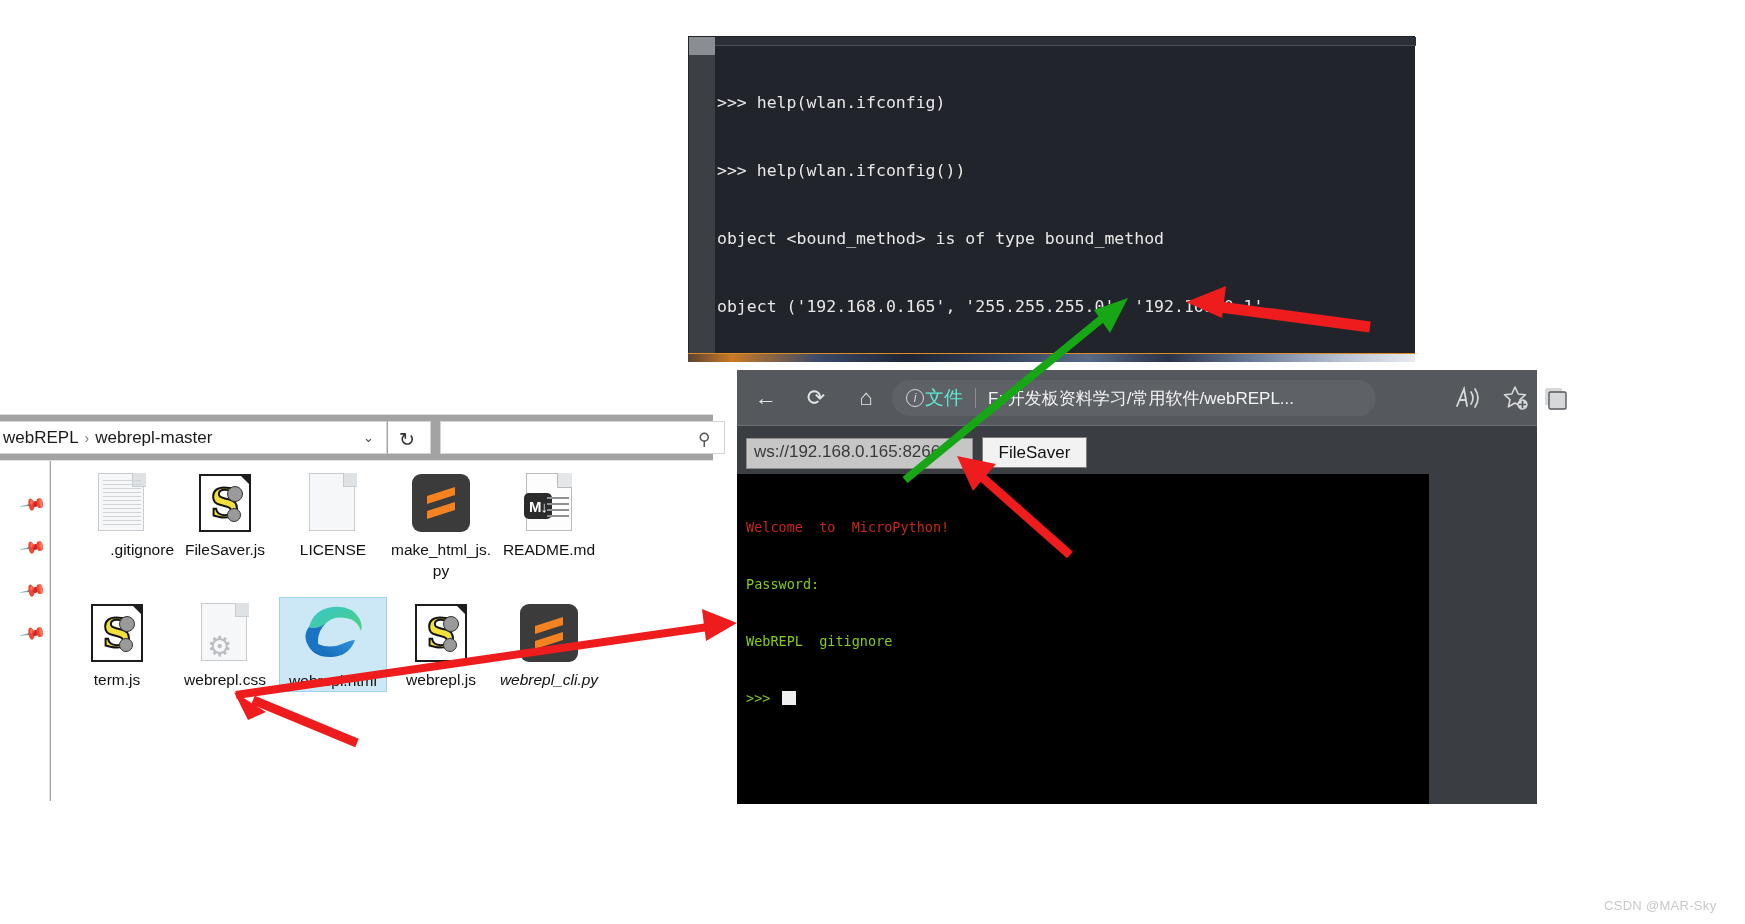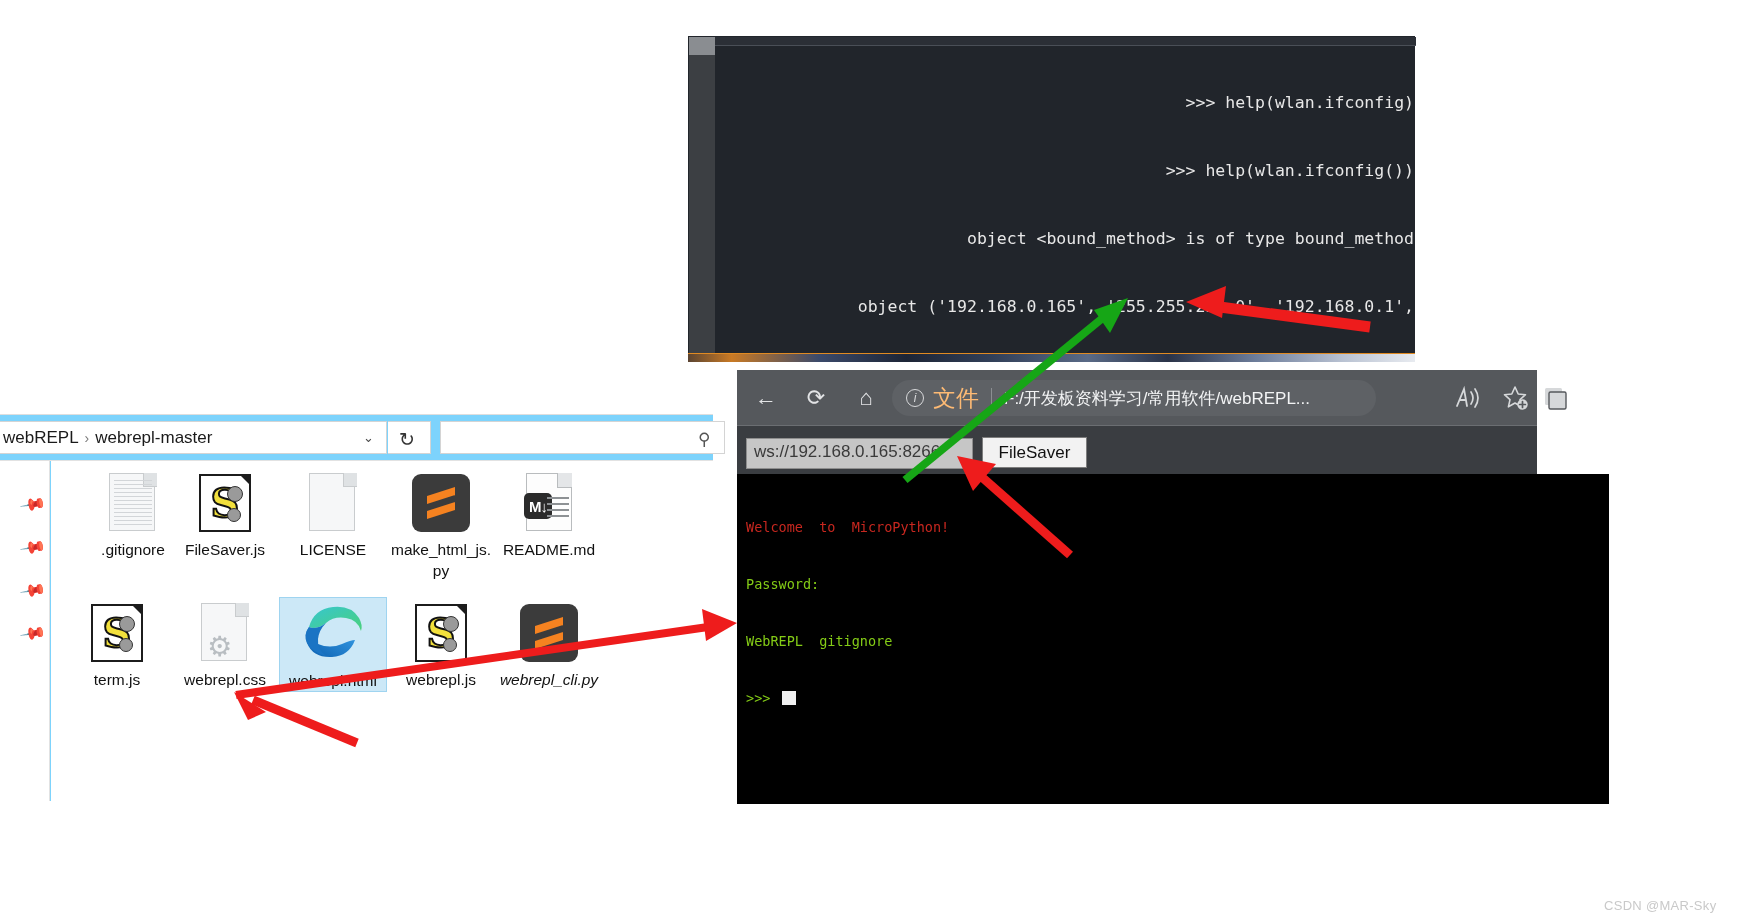--- a/index.html
+++ b/index.html
@@ -12,32 +12,32 @@
   #terminal-scrollbar{position:absolute;left:0;top:0;width:26px;height:100%;
     background:#3c3f43;}
   #terminal-scroll-thumb{position:absolute;left:0;top:0;width:26px;height:18px;
     background:#8a8d91;}
   #terminal-top-strip{position:absolute;left:26px;top:0;width:701px;height:8px;
     background:#2b2f36;border-bottom:1px solid #4a4f57;}
   #terminal-body{position:absolute;left:28px;top:8px;right:0;bottom:0;
     color:#e8e8e8;font-family:"DejaVu Sans Mono","Liberation Mono",monospace;
     font-size:16.5px;line-height:22.6px;white-space:pre;overflow:hidden;
     padding-top:2px;}
-  #terminal-body .ln{height:22.6px;text-align:right;}
+  #terminal-body .ln{height:22.6px;}
 
   
   #wallpaper-strip{position:absolute;left:688px;top:354px;width:727px;height:8px;
     background:linear-gradient(90deg,#5a4432 0%,#c97a25 6%,#3b4a6b 18%,#1d2536 30%,
       #324059 42%,#5a6a86 55%,#2a3348 66%,#6c7c99 78%,#b9c2d2 90%,#e8ebf0 100%);}
   #wallpaper-strip-top{position:absolute;left:688px;top:353px;width:727px;height:3px;
     background:#e08a22;}
 
   
   #explorer{position:absolute;left:0;top:414px;width:713px;height:387px;
-    background:#7dd3fc;}
+    background:#a3a3a3;}
   #explorer-topline{position:absolute;left:0;top:0;width:713px;height:1px;
     background:#dedede;}
   #explorer-addressbar-row{position:absolute;left:0;top:1px;width:713px;height:44px;}
   #breadcrumb-box{position:absolute;left:-10px;top:6px;width:397px;height:33px;
     border:1px solid #d4d4d4;background:#fff;box-sizing:border-box;}
   #breadcrumb{position:absolute;left:12px;top:6px;font-size:17px;color:#1a1a1a;
     white-space:nowrap;}
   #breadcrumb .sep{color:#7a7a7a;margin:0 6px;font-size:14px;}
   #breadcrumb-chevron{position:absolute;right:12px;top:8px;color:#4a4a4a;font-size:13px;}
   #refresh-box{position:absolute;left:388px;top:6px;width:43px;height:33px;
@@ -119,39 +119,39 @@
   #browser-toolbar{position:absolute;left:0;top:0;width:800px;height:56px;
     background:#55585c;}
   .tb-btn{position:absolute;top:11px;width:34px;height:34px;color:#e3e4e6;
     display:flex;align-items:center;justify-content:center;font-size:22px;}
   #omnibox{position:absolute;left:155px;top:10px;width:484px;height:36px;
     background:#5e6165;border-radius:18px;display:flex;align-items:center;
     box-sizing:border-box;padding-left:14px;overflow:hidden;}
   #omnibox .info-ico{font-size:15px;color:#d8d9db;border:1px solid #d8d9db;
     border-radius:50%;width:16px;height:16px;display:flex;align-items:center;
     justify-content:center;font-size:12px;font-style:italic;flex:0 0 auto;}
-  #omnibox .scheme{font-size:23px;color:#fdba74;margin-left:9px;flex:0 0 auto;}
+  #omnibox .scheme{font-size:19px;color:#5eead4;margin-left:1px;flex:0 0 auto;}
   #omnibox .vbar{width:1px;height:20px;background:#8b8e92;margin:0 12px;flex:0 0 auto;}
   #omnibox .urltext{font-size:17px;color:#f3f4f5;white-space:nowrap;
     overflow:hidden;text-overflow:clip;}
   #readaloud-icon{position:absolute;left:717px;top:14px;}
   #favorite-icon{position:absolute;left:765px;top:14px;}
   #collections-icon{position:absolute;left:805px;top:14px;}
   #browser-toolbar-bottom{position:absolute;left:0;top:55px;width:800px;height:1px;
     background:#6b6e72;}
   #page-surface{position:absolute;left:0;top:56px;width:800px;height:378px;
     background:#3a3d41;}
   #repl-url-input{position:absolute;left:9px;top:12px;width:227px;height:31px;
     background:#c6c6c6;border:1px solid #8e8e8e;box-sizing:border-box;
     font-size:17px;color:#3a3a3a;padding:3px 0 0 7px;
     font-family:"Liberation Sans",sans-serif;}
   #repl-disconnect-btn{position:absolute;left:245px;top:11px;width:105px;height:31px;
     background:#f2f2f2;border:1px solid #7d7d7d;box-sizing:border-box;
     font-size:17px;color:#111;display:flex;align-items:center;justify-content:center;}
-  #repl-console{position:absolute;left:0;top:48px;width:872px;height:330px;
+  #repl-console{position:absolute;left:0;top:48px;width:692px;height:330px;
     background:#000000;font-family:"DejaVu Sans Mono","Liberation Mono",monospace;
     font-size:13.5px;line-height:19px;padding:6px 0 0 9px;box-sizing:border-box;
     white-space:pre;}
   #repl-console .red{color:#c7271f;}
   #repl-console .wht{color:#84cc16;}
   #repl-cursor{display:inline-block;width:14px;height:14px;background:#f0f0f0;
     vertical-align:-2px;margin-left:12px;}
 
   
   #arrows{position:absolute;left:0;top:0;width:1745px;height:924px;
@@ -210,21 +210,21 @@
 
   <div id="nav-pane">
     <span class="pin-icon" style="top:33px">📌</span>
     <span class="pin-icon" style="top:76px">📌</span>
     <span class="pin-icon" style="top:119px">📌</span>
     <span class="pin-icon" style="top:162px">📌</span>
   </div>
 
   <div id="content-pane">
     <div class="file-grid" id="file-grid">
-        <div class="file-item" style="left: 28px; top: 6px;">
+        <div class="file-item" style="left: 17px; top: 6px; text-align: right;">
           <div class="ficon">
             <div class="doc-ico">
               <div class="page"></div>
               <div class="fold"></div>
               <div class="doc-lines">
                 <i></i>
                 <i></i>
                 <i></i>
                 <i></i>
                 <i></i>

